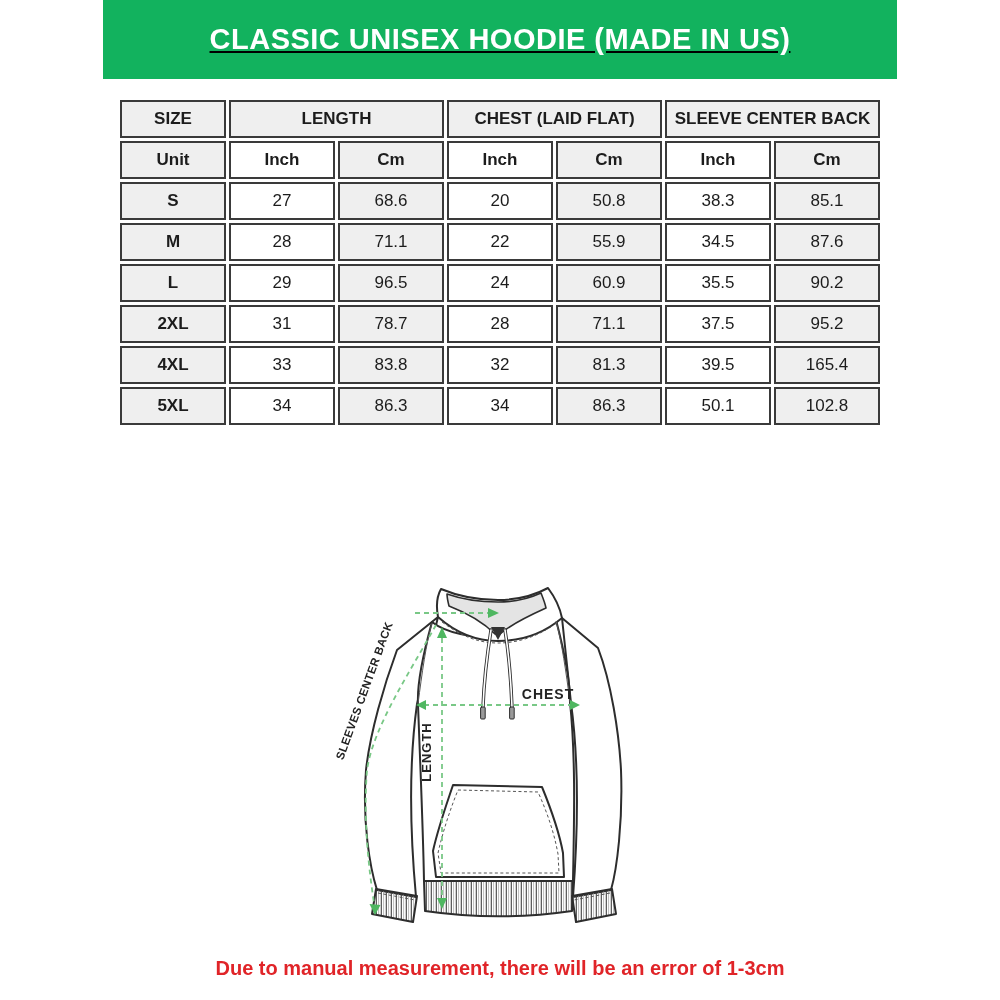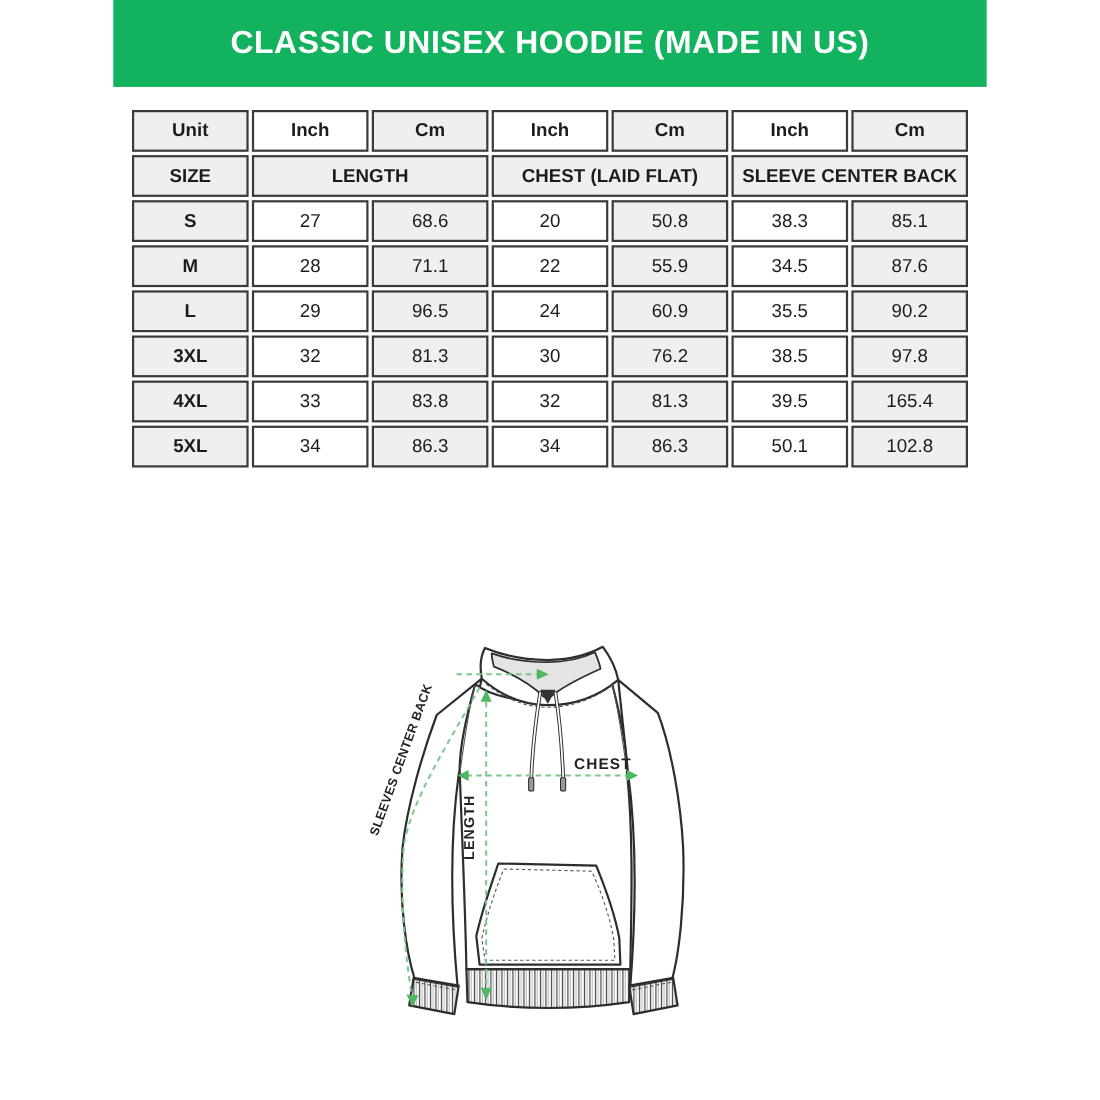--- a/index.html
+++ b/index.html
@@ -1,21 +1,21 @@
 <!DOCTYPE html>
 <html><head>
 <meta charset="utf-8">
 <style>
   * { margin:0; padding:0; box-sizing:border-box; }
   body { background:#fff; font-family:"Liberation Sans","DejaVu Sans",sans-serif; }
   .page { position:relative; width:1000px; height:1000px; background:#ffffff; overflow:hidden; }
 
   .banner {
     position:absolute; left:103px; top:0; width:794px; height:79px;
-    background:#12b25e; display:flex; align-items:center; justify-content:center;
+    background:#12b25e; display:flex; align-items:center; justify-content:center;text-decoration:underline;
   }
   .banner h1 {
     color:#ffffff; font-size:29px; font-weight:bold; letter-spacing:0.5px; white-space:nowrap;
   }
 
   .size-table {
     position:absolute; left:117px; top:97px; width:766px;
     border-collapse:separate; border-spacing:3px; table-layout:fixed;
   }
   .size-table th, .size-table td {
@@ -39,33 +39,33 @@
 
 <div class="page">
 
   <div class="banner">
     <h1>CLASSIC UNISEX HOODIE (MADE IN US)</h1>
   </div>
 
   <table class="size-table">
       <tbody>
         <tr>
+          <th class="shade">SIZE</th>
+          <th class="shade" colspan="2">LENGTH</th>
+          <th class="shade" colspan="2">CHEST (LAID FLAT)</th>
+          <th class="shade" colspan="2">SLEEVE CENTER BACK</th>
+        </tr>
+        <tr>
           <th class="shade">Unit</th>
           <th class="">Inch</th>
           <th class="shade">Cm</th>
           <th class="">Inch</th>
           <th class="shade">Cm</th>
           <th class="">Inch</th>
           <th class="shade">Cm</th>
-        </tr>
-        <tr>
-          <th class="shade">SIZE</th>
-          <th class="shade" colspan="2">LENGTH</th>
-          <th class="shade" colspan="2">CHEST (LAID FLAT)</th>
-          <th class="shade" colspan="2">SLEEVE CENTER BACK</th>
         </tr>
         <tr>
           <td class="shade size-col">S</td>
           <td class="">27</td>
           <td class="shade">68.6</td>
           <td class="">20</td>
           <td class="shade">50.8</td>
           <td class="">38.3</td>
           <td class="shade">85.1</td>
         </tr>
@@ -81,27 +81,27 @@
         <tr>
           <td class="shade size-col">L</td>
           <td class="">29</td>
           <td class="shade">96.5</td>
           <td class="">24</td>
           <td class="shade">60.9</td>
           <td class="">35.5</td>
           <td class="shade">90.2</td>
         </tr>
         <tr>
-          <td class="shade size-col">3XL</td>
-          <td class="">32</td>
-          <td class="shade">81.3</td>
-          <td class="">30</td>
-          <td class="shade">76.2</td>
-          <td class="">38.5</td>
-          <td class="shade">97.8</td>
+          <td class="shade size-col">2XL</td>
+          <td class="">31</td>
+          <td class="shade">78.7</td>
+          <td class="">28</td>
+          <td class="shade">71.1</td>
+          <td class="">37.5</td>
+          <td class="shade">95.2</td>
         </tr>
         <tr>
           <td class="shade size-col">4XL</td>
           <td class="">33</td>
           <td class="shade">83.8</td>
           <td class="">32</td>
           <td class="shade">81.3</td>
           <td class="">39.5</td>
           <td class="shade">165.4</td>
         </tr>
@@ -184,14 +184,15 @@
       </g>
 
       <g font-weight="bold" fill="#232323" font-family="&quot;Liberation Sans&quot;,&quot;DejaVu Sans&quot;,sans-serif">
         <text x="228" y="129" font-size="14" letter-spacing="1" text-anchor="middle">CHEST</text>
         <text x="111" y="182" font-size="13" letter-spacing="1" text-anchor="middle" transform="rotate(-90 111 182)">LENGTH</text>
         <text x="48" y="122" font-size="11.5" letter-spacing="0.3" text-anchor="middle" transform="rotate(-70 48 122)">SLEEVES CENTER BACK</text>
       </g>
     </svg>
   </div>
 
+  <div class="footer-note">Due to manual measurement, there will be an error of 1-3cm</div>
 
 </div>
 
 </body></html>

